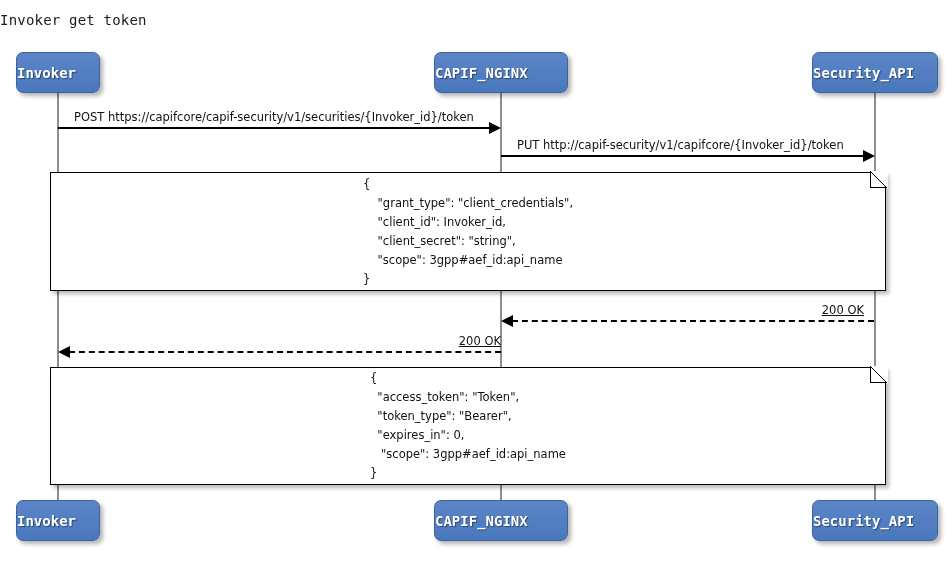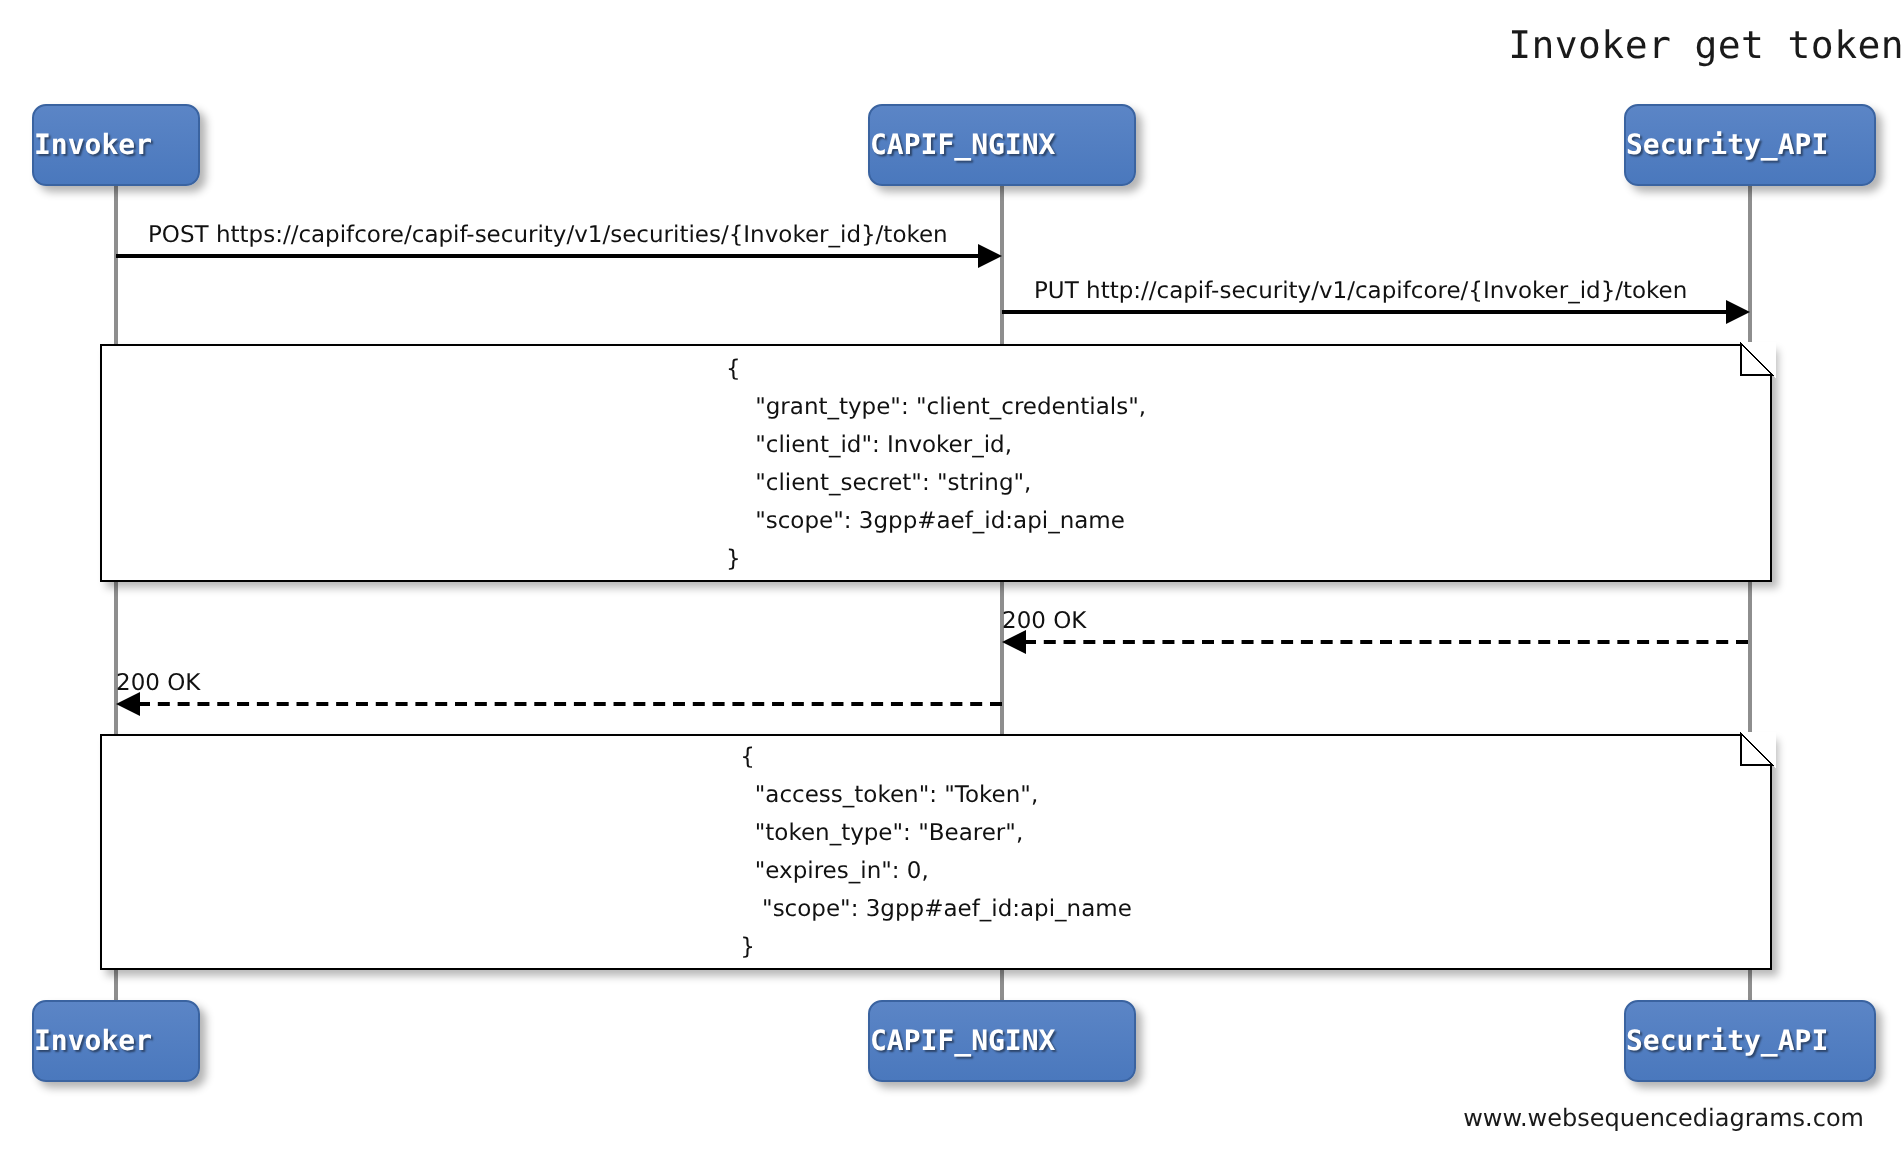--- a/index.html
+++ b/index.html
@@ -20,23 +20,23 @@
     width: 952px;
     height: 576px;
   }
 
   
   .diagram-title {
     position: absolute;
     left: 0;
     top: 12px;
     width: 952px;
-    text-align: right;
+    text-align: left;
     font-family: "DejaVu Sans Mono", monospace;
-    font-size: 19px;
+    font-size: 14px;
     color: #1a1a1a;
     letter-spacing: 0.2px;
     white-space: nowrap;
   }
 
   
   .participant {
     position: absolute;
     box-sizing: border-box;
     height: 41px;
@@ -93,21 +93,22 @@
   .msg-label {
     position: absolute;
     font-family: "DejaVu Sans", sans-serif;
     font-size: 11.5px;
     color: #111111;
     white-space: nowrap;
     z-index: 4;
     background: transparent;
   }
   .msg-label.centered {
-    text-align: left;
+    text-align: right;
+    text-decoration: underline;
   }
 
   
   .note {
     position: absolute;
     box-sizing: border-box;
     background: #ffffff;
     border: 1px solid #000000;
     box-shadow: 3px 3px 4px rgba(0,0,0,0.28);
     z-index: 6;
@@ -236,15 +237,14 @@
   <div class="participant" style="left:16px; top:500px; width:84px;">
     <span>Invoker</span>
   </div>
   <div class="participant" style="left:434px; top:500px; width:134px;">
     <span>CAPIF_NGINX</span>
   </div>
   <div class="participant" style="left:812px; top:500px; width:126px;">
     <span>Security_API</span>
   </div>
 
-  <div class="footer">www.websequencediagrams.com</div>
 
 </div>
 
 </body></html>

